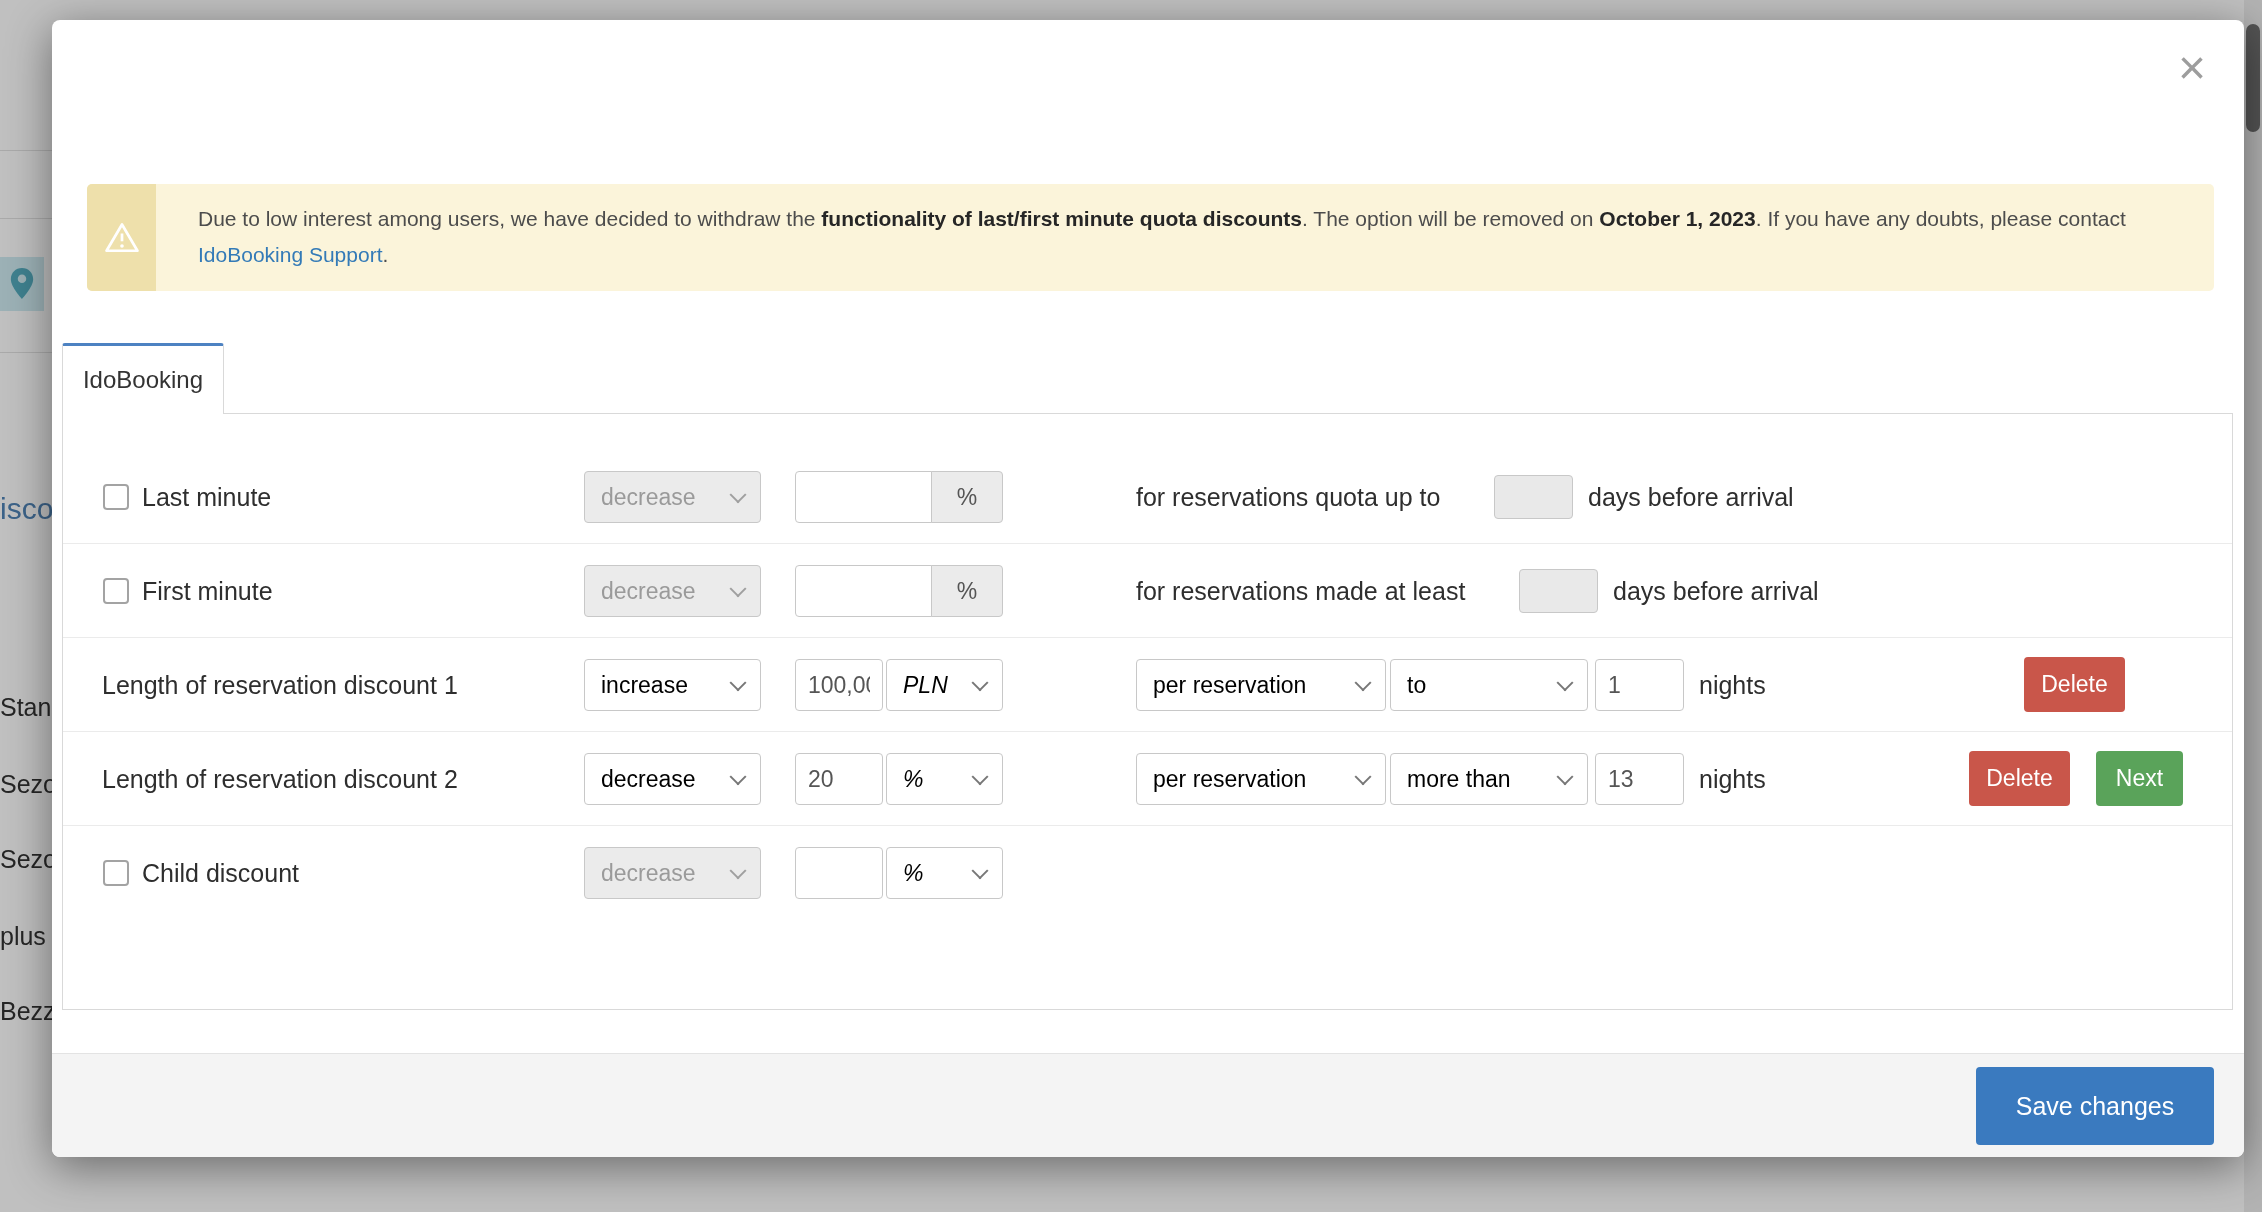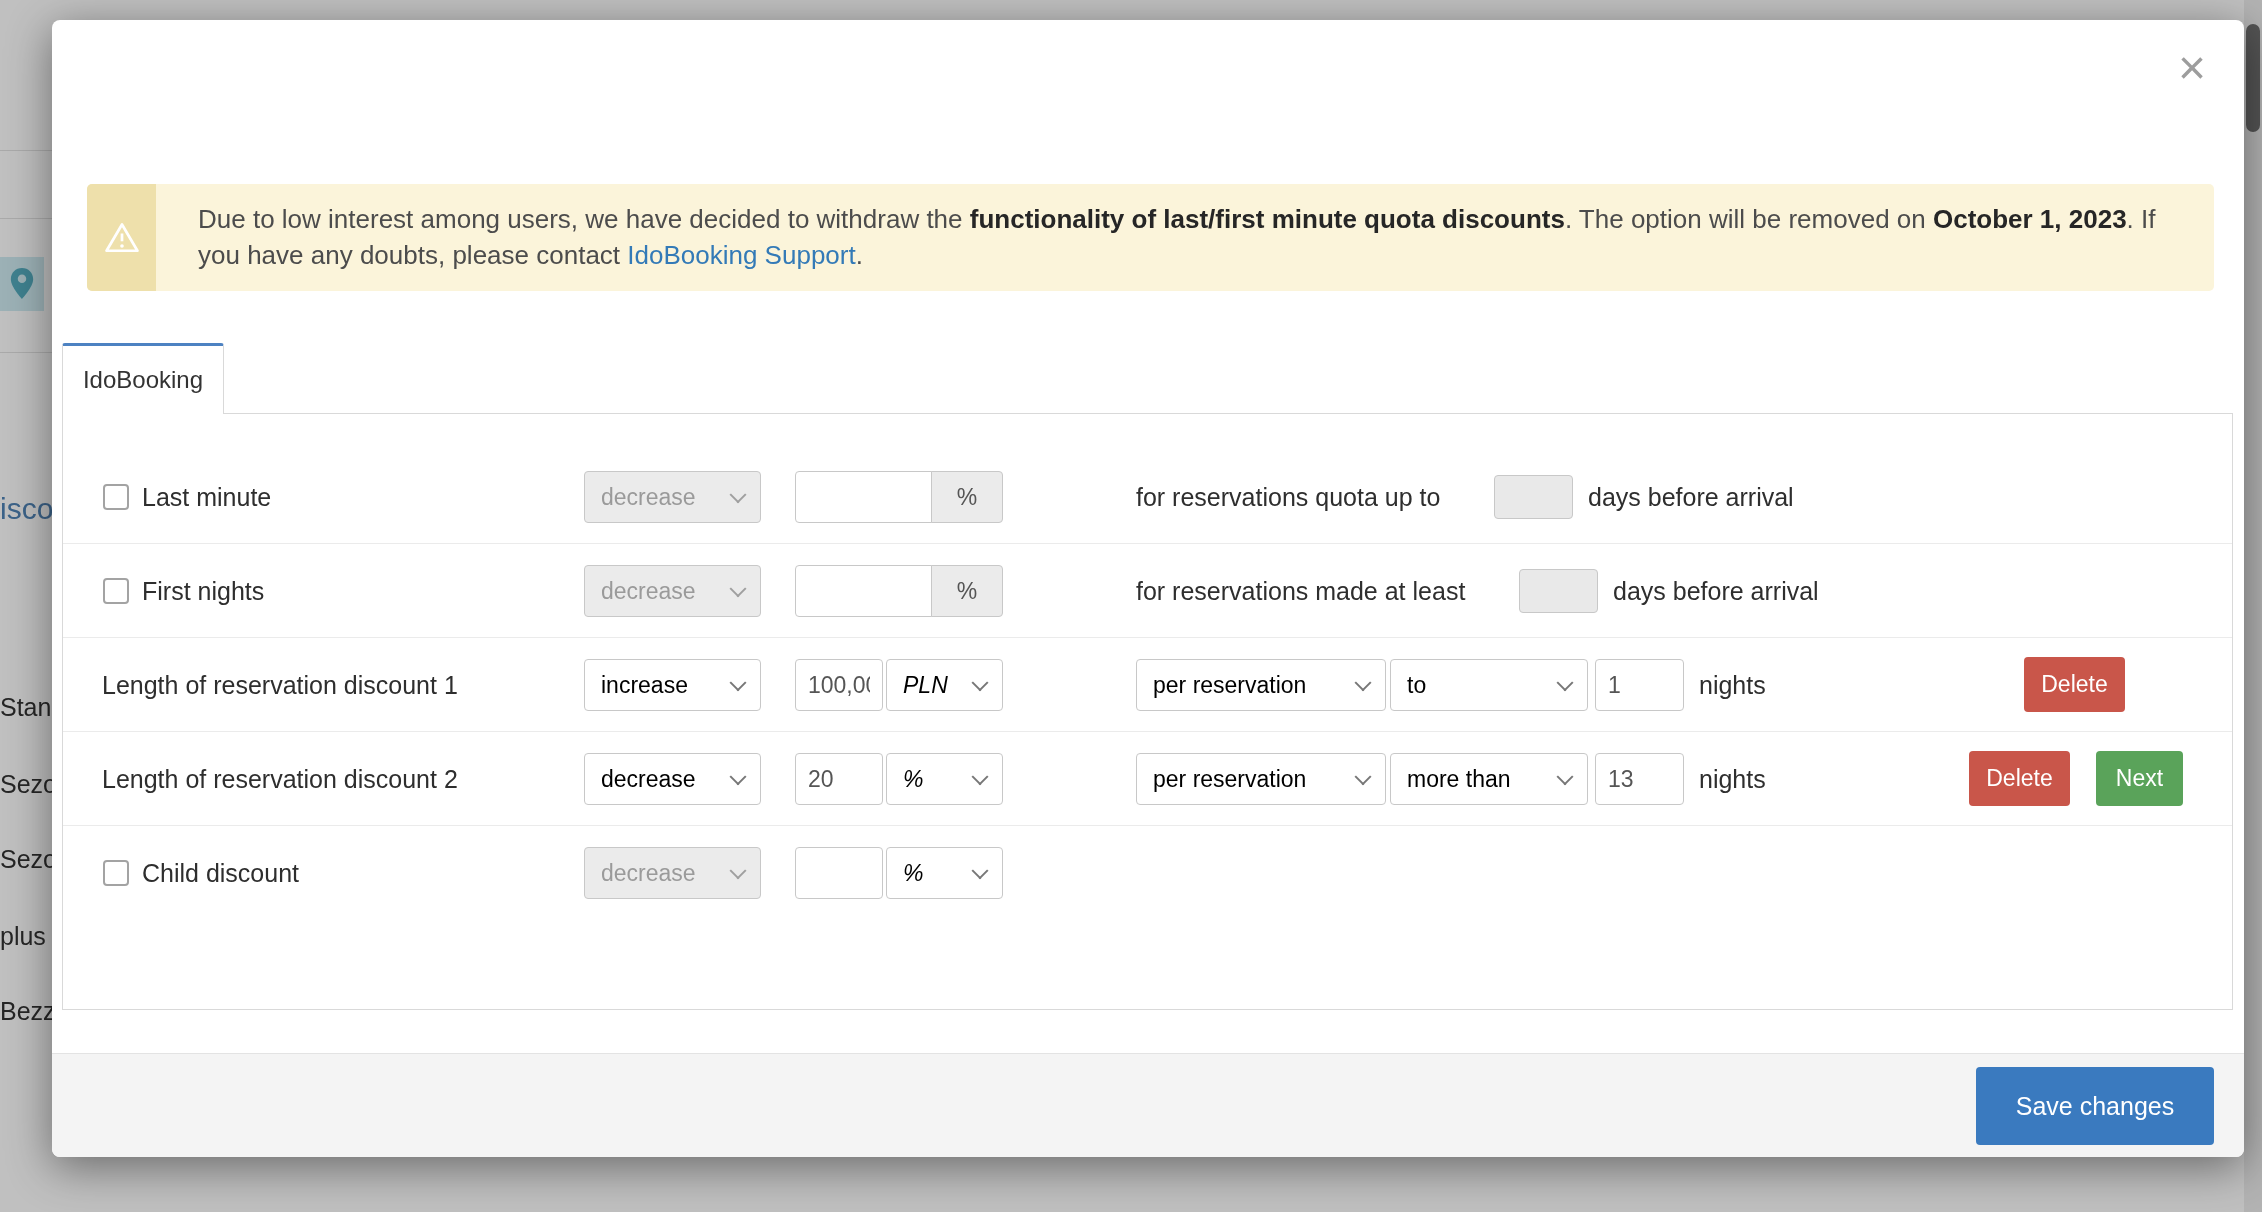--- a/index.html
+++ b/index.html
@@ -53,21 +53,21 @@
   .warning {
     position: absolute; left: 35px; top: 164px; width: 2127px; height: 107px;
     background: #fbf4da; border-radius: 5px; display: flex; overflow: hidden;
   }
   .warn-strip {
     flex: 0 0 69px; background: #eee0ab;
     display: flex; align-items: center; justify-content: center;
   }
   .warn-body {
     padding: 17px 24px 0 42px;
-    font-size: 26px; line-height: 36px; color: #4c4c4c;
+    font-size: 21px; line-height: 36px; color: #4c4c4c;
   }
   .warn-body b { font-weight: 700; color: #262626; }
   .wlink { color: #337ab7; text-decoration: none; cursor: pointer; }
 
   
   .tab {
     position: absolute; left: 10px; top: 323px; width: 162px; height: 71px;
     background: #ffffff; border: 1px solid #d9d9d9; border-bottom: none;
     border-top: 3px solid #4d82c2; border-radius: 3px 3px 0 0;
     display: flex; align-items: center; justify-content: center;
@@ -220,21 +220,21 @@
         </div>
       <input class="inp c-amtlg" value="" style="">
       <div class="addon c-addon">%</div>
       <div class="txt t-mid">for reservations quota up to</div>
       <input class="inp small days-r1" value="" style="">
       <div class="txt t-suf-r1">days before arrival</div>
     </div>
 
     <div class="row sep r2">
       <input type="checkbox" class="chk" style="">
-      <div class="lbl">First nights</div>
+      <div class="lbl">First minute</div>
       <div class="sel disabled c-mode">
           <span>decrease</span>
         </div>
       <input class="inp c-amtlg" value="" style="">
       <div class="addon c-addon">%</div>
       <div class="txt t-mid">for reservations made at least</div>
       <input class="inp small days-r2" value="" style="">
       <div class="txt t-suf-r2">days before arrival</div>
     </div>
 

